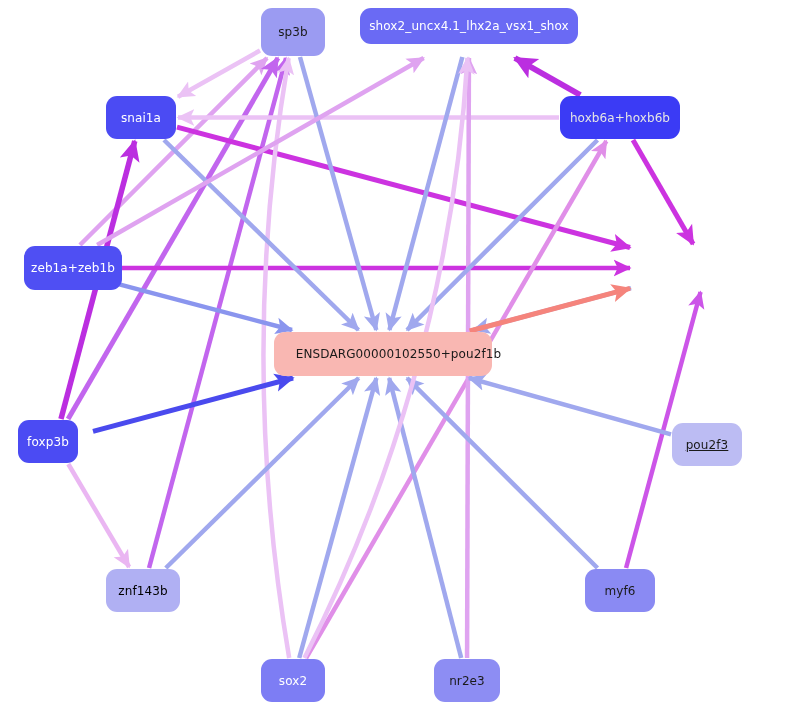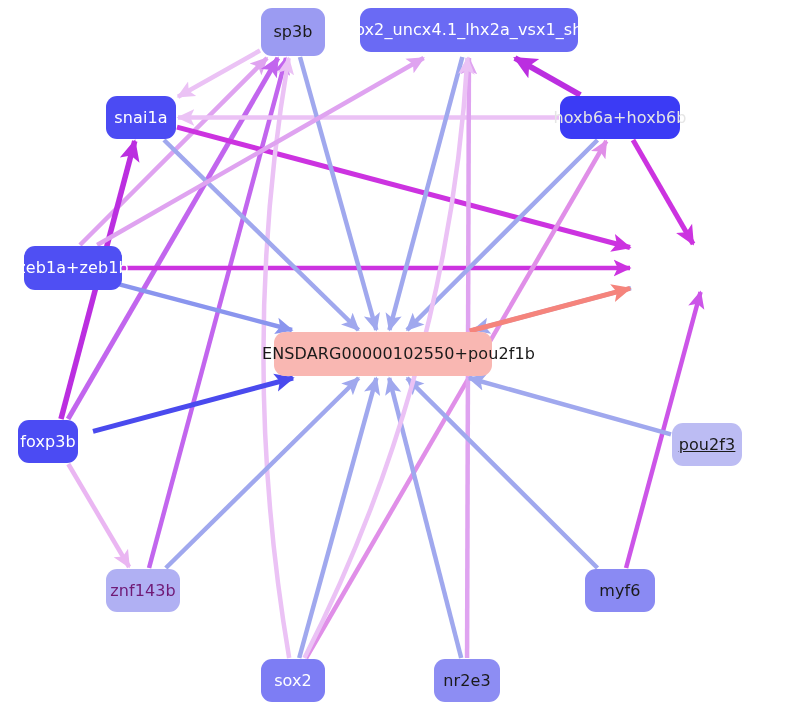--- a/index.html
+++ b/index.html
@@ -24,21 +24,21 @@
     width: 787px;
     height: 710px;
   }
   .gnode {
     position: absolute;
     box-sizing: border-box;
     display: flex;
     align-items: center;
     justify-content: center;
     border-radius: 11px;
-    font-size: 16px;
+    font-size: 12px;
     line-height: 1;
     white-space: nowrap;
     text-align: center;
     letter-spacing: 0.1px;
     z-index: 5;
   }
   .gnode .nlabel {
     pointer-events: none;
   }
 </style>
@@ -112,42 +112,42 @@
       <path d="M 597.4524312896406 568 L 407.0507399577167 378" fill="none" stroke="#a0a8ee" stroke-width="4.5" stroke-linecap="butt" marker-end="url(#arw_ca0a8ee)"></path>
       <path d="M 671 434.44444444444446 L 468.9226519337017 378" fill="none" stroke="#a0a8ee" stroke-width="4.5" stroke-linecap="butt" marker-end="url(#arw_ca0a8ee)"></path>
       <path d="M 631 288.17283950617286 L 473.4186046511628 330" fill="none" stroke="#a0a8ee" stroke-width="4.5" stroke-linecap="butt" marker-end="url(#arw_ca0a8ee)"></path>
       <path d="M 469.6511627906977 331 L 630 288.4382716049383" fill="none" stroke="#f5847c" stroke-width="5" stroke-linecap="butt" marker-end="url(#arw_cf5847c)"></path>
       <path d="M 304.4411179063927 658 Q 448.55625351803997 374.58446510281425 467.4484485939214 58" fill="none" stroke="#ebc2f5" stroke-width="4.5" stroke-linecap="butt" marker-end="url(#arw_cebc2f5)"></path>
       <path d="M 97.15254237288136 245 L 423.6101694915254 58" fill="none" stroke="#dfa3f0" stroke-width="4.5" stroke-linecap="butt" marker-end="url(#arw_cdfa3f0)"></path>
     </svg>
 <div class="gnode" style="left: 261px; top: 8px; width: 64px; height: 48px; background: rgb(155, 155, 242); color: rgb(26, 26, 26);">
       <span class="nlabel">sp3b</span>
     </div>
-    <div class="gnode" style="left: 360px; top: 8px; width: 218px; height: 44px; background: rgb(106, 106, 244); color: rgb(255, 255, 255);">
+    <div class="gnode" style="left: 360px; top: 8px; width: 218px; height: 36px; background: rgb(106, 106, 244); color: rgb(255, 255, 255);">
       <span class="nlabel">shox2_uncx4.1_lhx2a_vsx1_shox</span>
     </div>
     <div class="gnode" style="left: 106px; top: 96px; width: 70px; height: 43px; background: rgb(75, 75, 243); color: rgb(255, 255, 255);">
       <span class="nlabel">snai1a</span>
     </div>
     <div class="gnode" style="left: 560px; top: 96px; width: 120px; height: 43px; background: rgb(59, 59, 245); color: #e5e5e5;">
       <span class="nlabel">hoxb6a+hoxb6b</span>
     </div>
     <div class="gnode" style="left: 24px; top: 246px; width: 98px; height: 44px; background: rgb(79, 79, 243); color: rgb(255, 255, 255);">
       <span class="nlabel">zeb1a+zeb1b</span>
     </div>
     <div class="gnode" style="left: 274px; top: 332px; width: 218px; height: 44px; background: rgb(249, 183, 178); color: rgb(26, 26, 26); padding-left: 31px;">
       <span class="nlabel">ENSDARG00000102550+pou2f1b</span>
     </div>
     <div class="gnode" style="left: 18px; top: 420px; width: 60px; height: 43px; background: rgb(75, 75, 243); color: rgb(255, 255, 255);">
       <span class="nlabel">foxp3b</span>
     </div>
     <div class="gnode" style="left: 672px; top: 423px; width: 70px; height: 43px; background: rgb(188, 188, 243); color: rgb(26, 26, 26); text-decoration: underline;">
       <span class="nlabel">pou2f3</span>
     </div>
-    <div class="gnode" style="left: 106px; top: 569px; width: 74px; height: 43px; background: rgb(176, 176, 243); color: #701a75;">
+    <div class="gnode" style="left: 106px; top: 569px; width: 74px; height: 43px; background: rgb(176, 176, 243); color: #000000;">
       <span class="nlabel">znf143b</span>
     </div>
     <div class="gnode" style="left: 585px; top: 569px; width: 70px; height: 43px; background: rgb(138, 138, 243); color: rgb(26, 26, 26);">
       <span class="nlabel">myf6</span>
     </div>
     <div class="gnode" style="left: 261px; top: 659px; width: 64px; height: 43px; background: rgb(125, 125, 244); color: rgb(255, 255, 255);">
       <span class="nlabel">sox2</span>
     </div>
     <div class="gnode" style="left: 434px; top: 659px; width: 66px; height: 43px; background: rgb(141, 141, 243); color: rgb(26, 26, 26);">
       <span class="nlabel">nr2e3</span>

